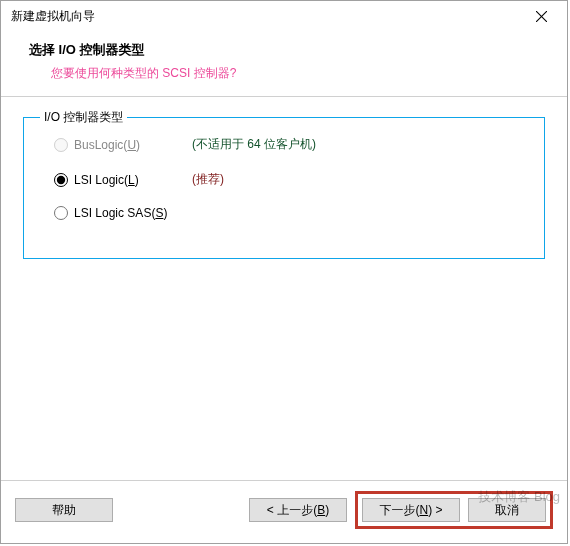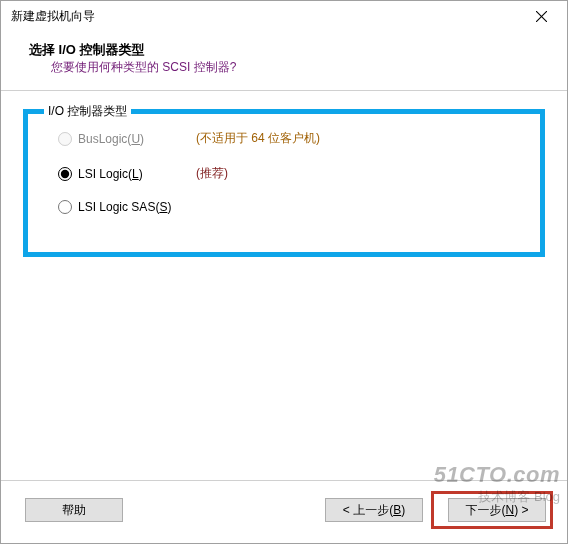--- a/index.html
+++ b/index.html
@@ -39,36 +39,37 @@
     }
     .close-btn svg { width: 11px; height: 11px; }
     .header {
       padding: 10px 20px 14px 28px;
       background: #fff;
     }
     .header-title {
       font-size: 13px;
       font-weight: bold;
       color: #000;
+      margin-bottom: 6px;
     }
     .header-subtitle {
       font-size: 12px;
-      color: #701a75;
+      color: #ec4899;
       padding-left: 22px;
     }
     .divider {
       border: none;
       border-top: 1px solid #d0d0d0;
     }
     .content {
       flex: 1;
       padding: 12px 22px 0 22px;
     }
     fieldset {
-      border: 5px solid #0ea5e9;
+      border: 1px solid #0ea5e9;
       padding: 10px 16px 20px 16px;
     }
     legend {
       padding: 0 4px;
       font-size: 12px;
       color: #000;
     }
     .section-label {
       margin: 6px 0 10px 0;
       color: #000;
@@ -89,42 +90,41 @@
       width: 14px;
       height: 14px;
       margin-right: 6px;
       accent-color: #000;
     }
     .radio-row.disabled input[type="radio"] { cursor: default; }
     .hint {
       color: #7f1d1d;
       margin-left: 8px;
     }
-    .radio-row.disabled .hint { color: #a16207; }
+    .radio-row.disabled .hint { color: #14532d; }
     .underline { text-decoration: underline; }
     .footer {
       display: flex;
       align-items: center;
       padding: 10px 14px 14px 14px;
       gap: 8px;
     }
     .spacer { flex: 1; }
     .btn {
       min-width: 98px;
       height: 24px;
       background: #e1e1e1;
       border: 1px solid #adadad;
       font-family: inherit;
       font-size: 12px;
       cursor: pointer;
       display: inline-flex;
       align-items: center;
       justify-content: center;
       padding: 0 10px;
-      margin-left: 10px;
     }
     .next-group {
       display: flex;
       align-items: center;
       gap: 8px;
       border: 3px solid #c0392b;
       padding: 4px;
     }
     .watermark {
       position: absolute;
@@ -206,21 +206,21 @@
         <span>&lt; 上一步(</span>
         <span class="underline">B</span>
         <span>)</span>
       </button>
     <div class="next-group">
       <button class="btn">
           <span>下一步(</span>
           <span class="underline">N</span>
           <span>) &gt;</span>
         </button>
+      <button class="btn" style="min-width:78px">取消</button>
     </div>
   </div>
 
 </div>
 
 <div class="watermark">
-  <div class="big">51CTO.com</div>
   <div class="small"><span>技术博客</span> <span>Blog</span></div>
 </div>
 
 </body></html>

